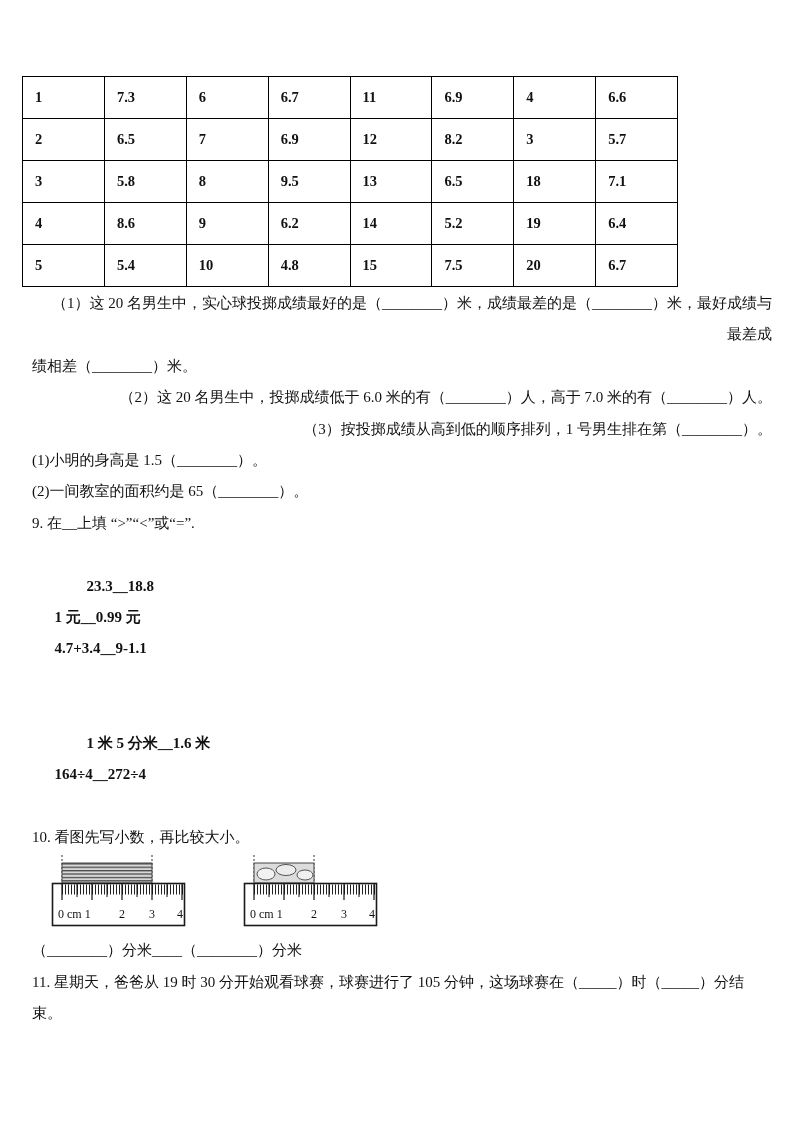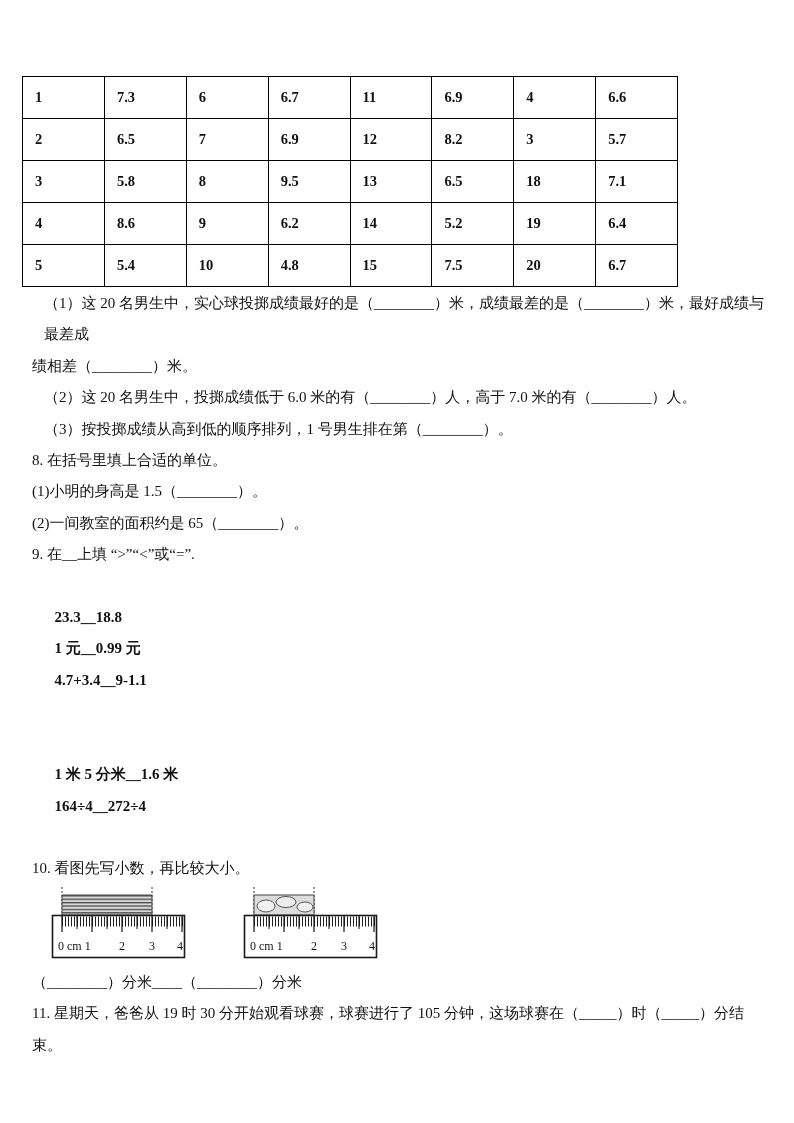--- a/index.html
+++ b/index.html
@@ -9,23 +9,23 @@
   }
   
   .score-table{
     position:absolute;left:22px;top:76px;width:656px;height:211px;
     border-collapse:collapse;table-layout:fixed;font-size:14.5px;font-weight:bold;
   }
   .score-table td{border:1.6px solid #000;padding:0 0 0 12px;vertical-align:middle;}
   
   .content{position:absolute;left:32px;top:288px;width:740px;font-size:15px;}
   .line{min-height:31.4px;line-height:31.4px;white-space:pre-wrap;}
-  .indent{padding-left:12px;}
+  .indent{padding-left:12px;text-align:right;}
   .q9row span{display:inline-block;font-weight:bold;}
-  .w1{width:167px;} .w3{width:177px;}
+  .w1{width:167px;margin-left:32px;} .w3{width:177px;}
   
   .ruler-row{height:82px;white-space:nowrap;}
   .ruler-svg{display:inline-block;vertical-align:top;}
   .rs1{margin-left:18px;} .rs2{margin-left:48px;}
   svg text{font-family:"Liberation Serif","DejaVu Serif",serif;}
 </style>
 </head>
 <body>
 
 <div class="page">
@@ -85,21 +85,20 @@
     </tbody>
   </table>
 
   <div class="content">
 
     <div class="line indent">（1）这 20 名男生中，实心球投掷成绩最好的是（________）米，成绩最差的是（________）米，最好成绩与最差成</div>
     <div class="line">绩相差（________）米。</div>
     <div class="line indent">（2）这 20 名男生中，投掷成绩低于 6.0 米的有（________）人，高于 7.0 米的有（________）人。</div>
     <div class="line indent">（3）按投掷成绩从高到低的顺序排列，1 号男生排在第（________）。</div>
 
-    <div class="line">8. 在括号里填上合适的单位。</div>
     <div class="line">(1)小明的身高是 1.5（________）。</div>
     <div class="line">(2)一间教室的面积约是 65（________）。</div>
 
     <div class="line">9. 在__上填 “&gt;”“&lt;”或“=”.</div>
     <div class="line q9row">
       <span class="w1">23.3__18.8</span>
       <span class="w3">1 元__0.99 元</span>
       <span>4.7+3.4__9-1.1</span>
     </div>
     <div class="line q9row">

